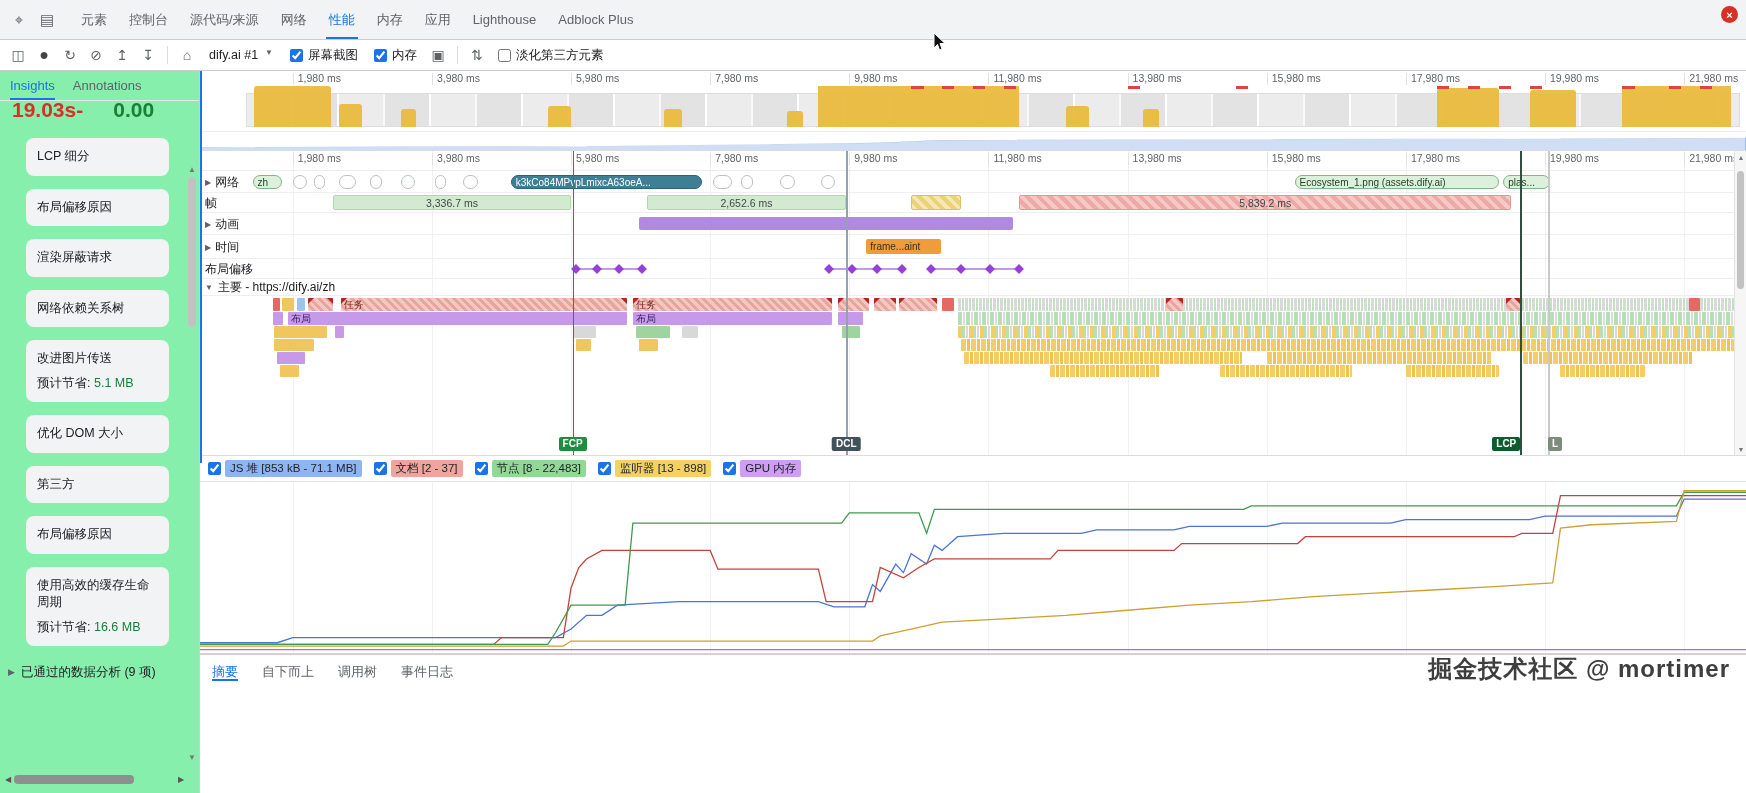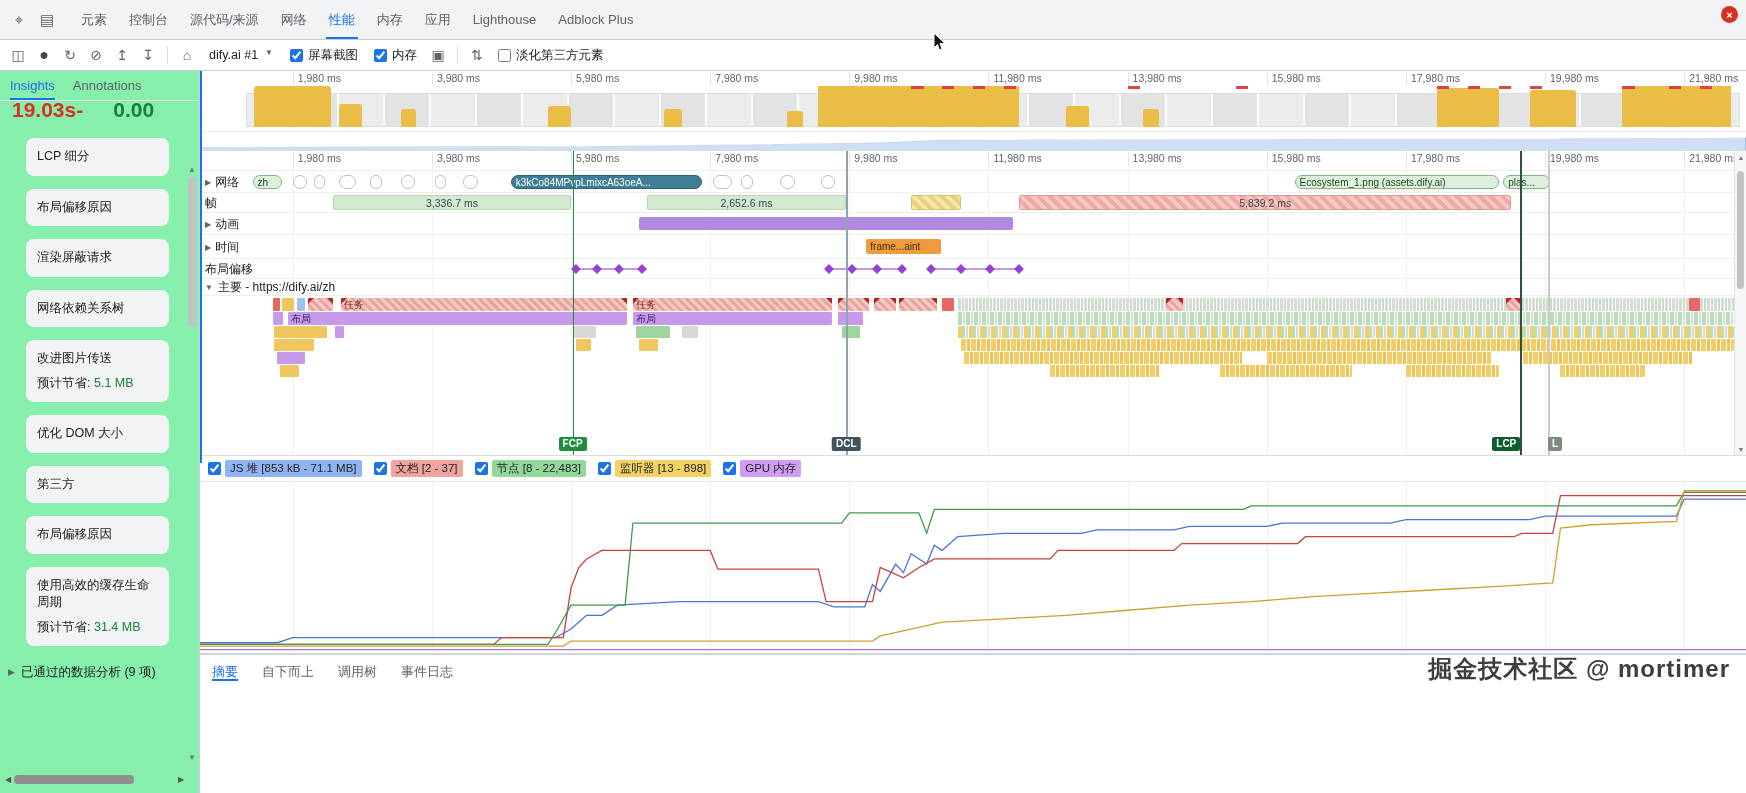--- a/index.html
+++ b/index.html
@@ -205,21 +205,21 @@
             <div>优化 DOM 大小</div>
           </div>
           <div class="card">
             <div>第三方</div>
           </div>
           <div class="card">
             <div>布局偏移原因</div>
           </div>
           <div class="card">
             <div>使用高效的缓存生命周期</div>
-            <div class="savings"><span>预计节省: </span><span class="sv">31.4 MB</span></div>
+            <div class="savings"><span>预计节省: </span><span class="sv">16.6 MB</span></div>
           </div>
         </div>
       <div class="passed">
         <span class="passed-arrow">▶</span>
         <span>已通过的数据分析 (9 项)</span>
       </div>
       <div class="sb-vtrack">
         <span class="sb-arrow" style="top:0">▲</span>
         <div class="sb-vthumb"></div>
         <span class="sb-arrow" style="bottom:0">▼</span>

